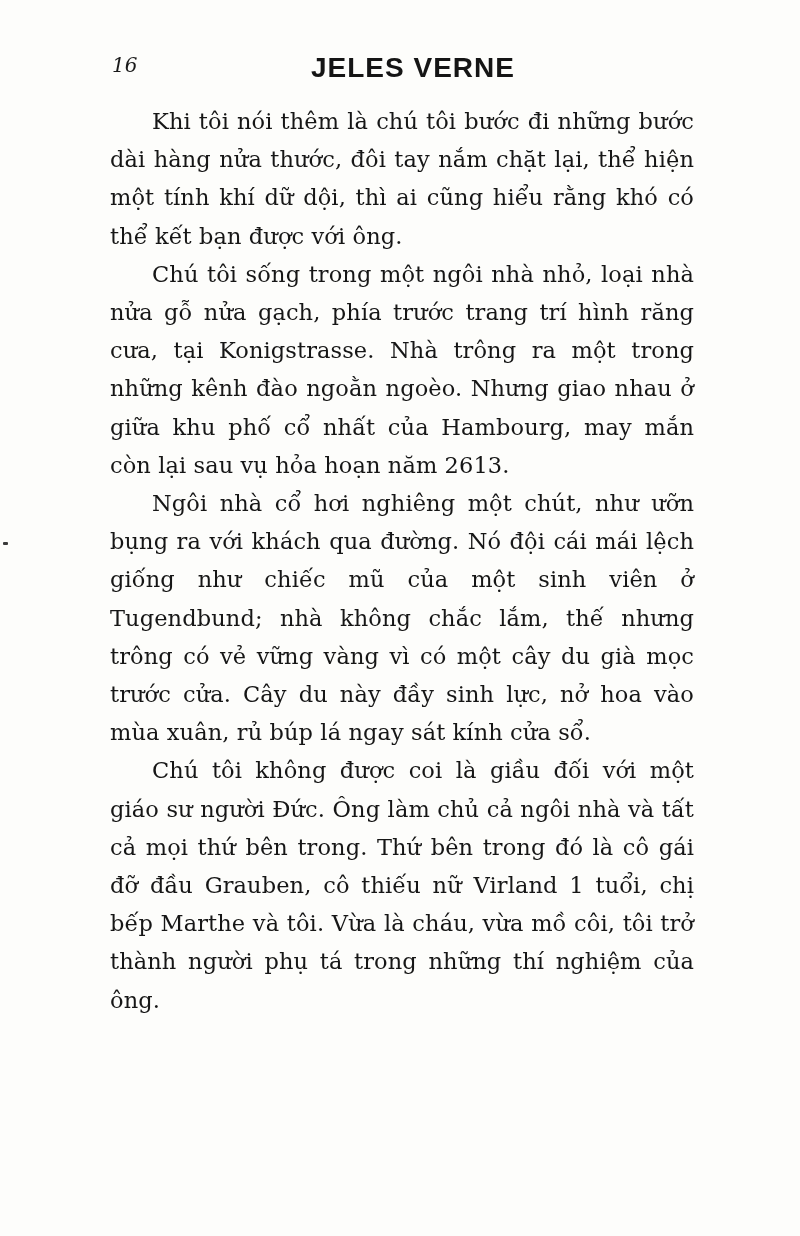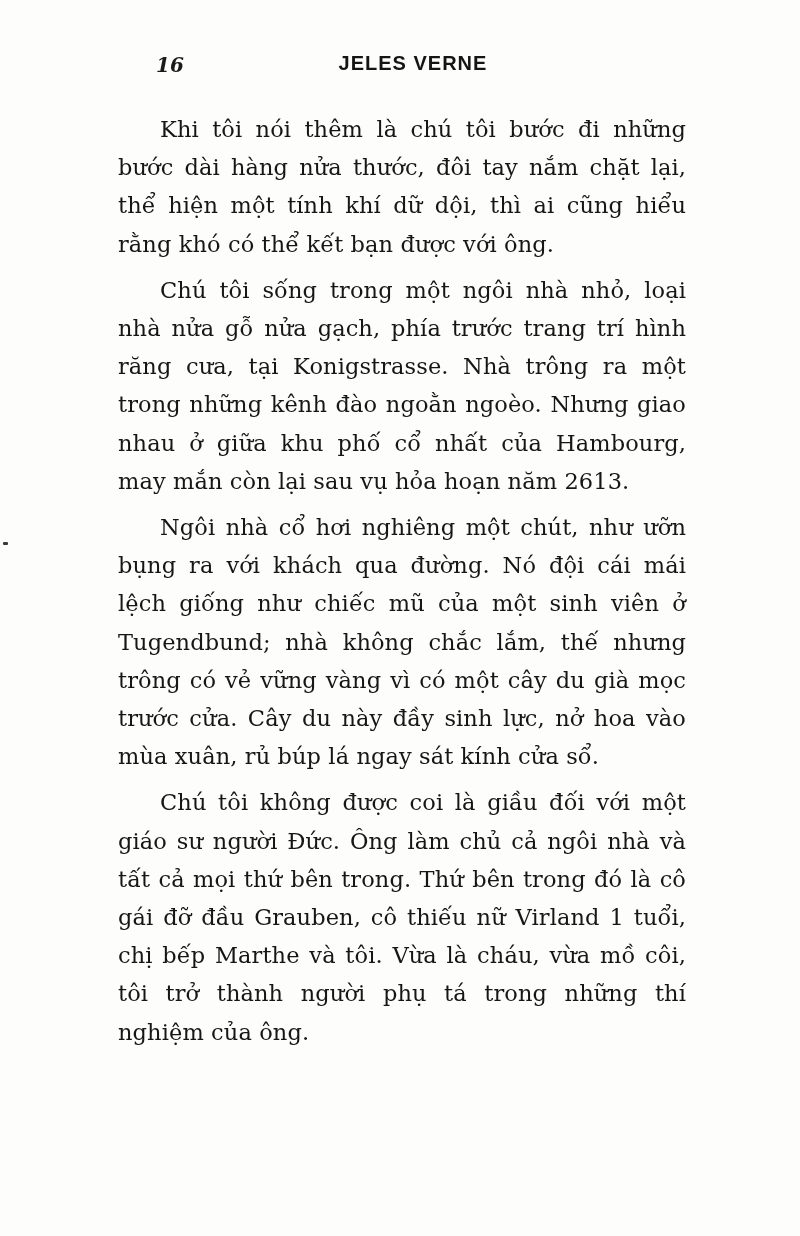--- a/index.html
+++ b/index.html
@@ -22,52 +22,51 @@
     left: 0;
     right: 0;
     height: 30px;
   }
   .page-number {
     position: absolute;
     left: 112px;
     top: 1px;
     font-family: "DejaVu Serif", serif;
     font-style: italic;
-    font-weight: 700;
+    font-weight: 400;
     font-size: 20px;
     color: #1a1a1a;
-    margin-left: 44px;
   }
   .header-title {
     position: absolute;
     left: 0;
     right: 0;
     top: 0;
     text-align: center;
     font-family: "Liberation Sans", sans-serif;
     font-weight: 700;
-    font-size: 20px;
+    font-size: 28px;
     letter-spacing: 1px;
     color: #151515;
     padding-left: 26px;
   }
   .content {
     position: absolute;
     top: 102px;
     left: 110px;
     width: 584px;
     font-family: "DejaVu Serif", serif;
     font-size: 22.5px;
     line-height: 38.2px;
     text-align: justify;
     color: #161616;
     letter-spacing: 0.1px;
   }
   .content p {
-    margin: 8px;
+    margin: 0;
     padding: 0;
     text-indent: 42px;
   }
   .speck {
     position: absolute;
     left: 3px;
     top: 542px;
     width: 5px;
     height: 3px;
     background: #3a3a3a;

